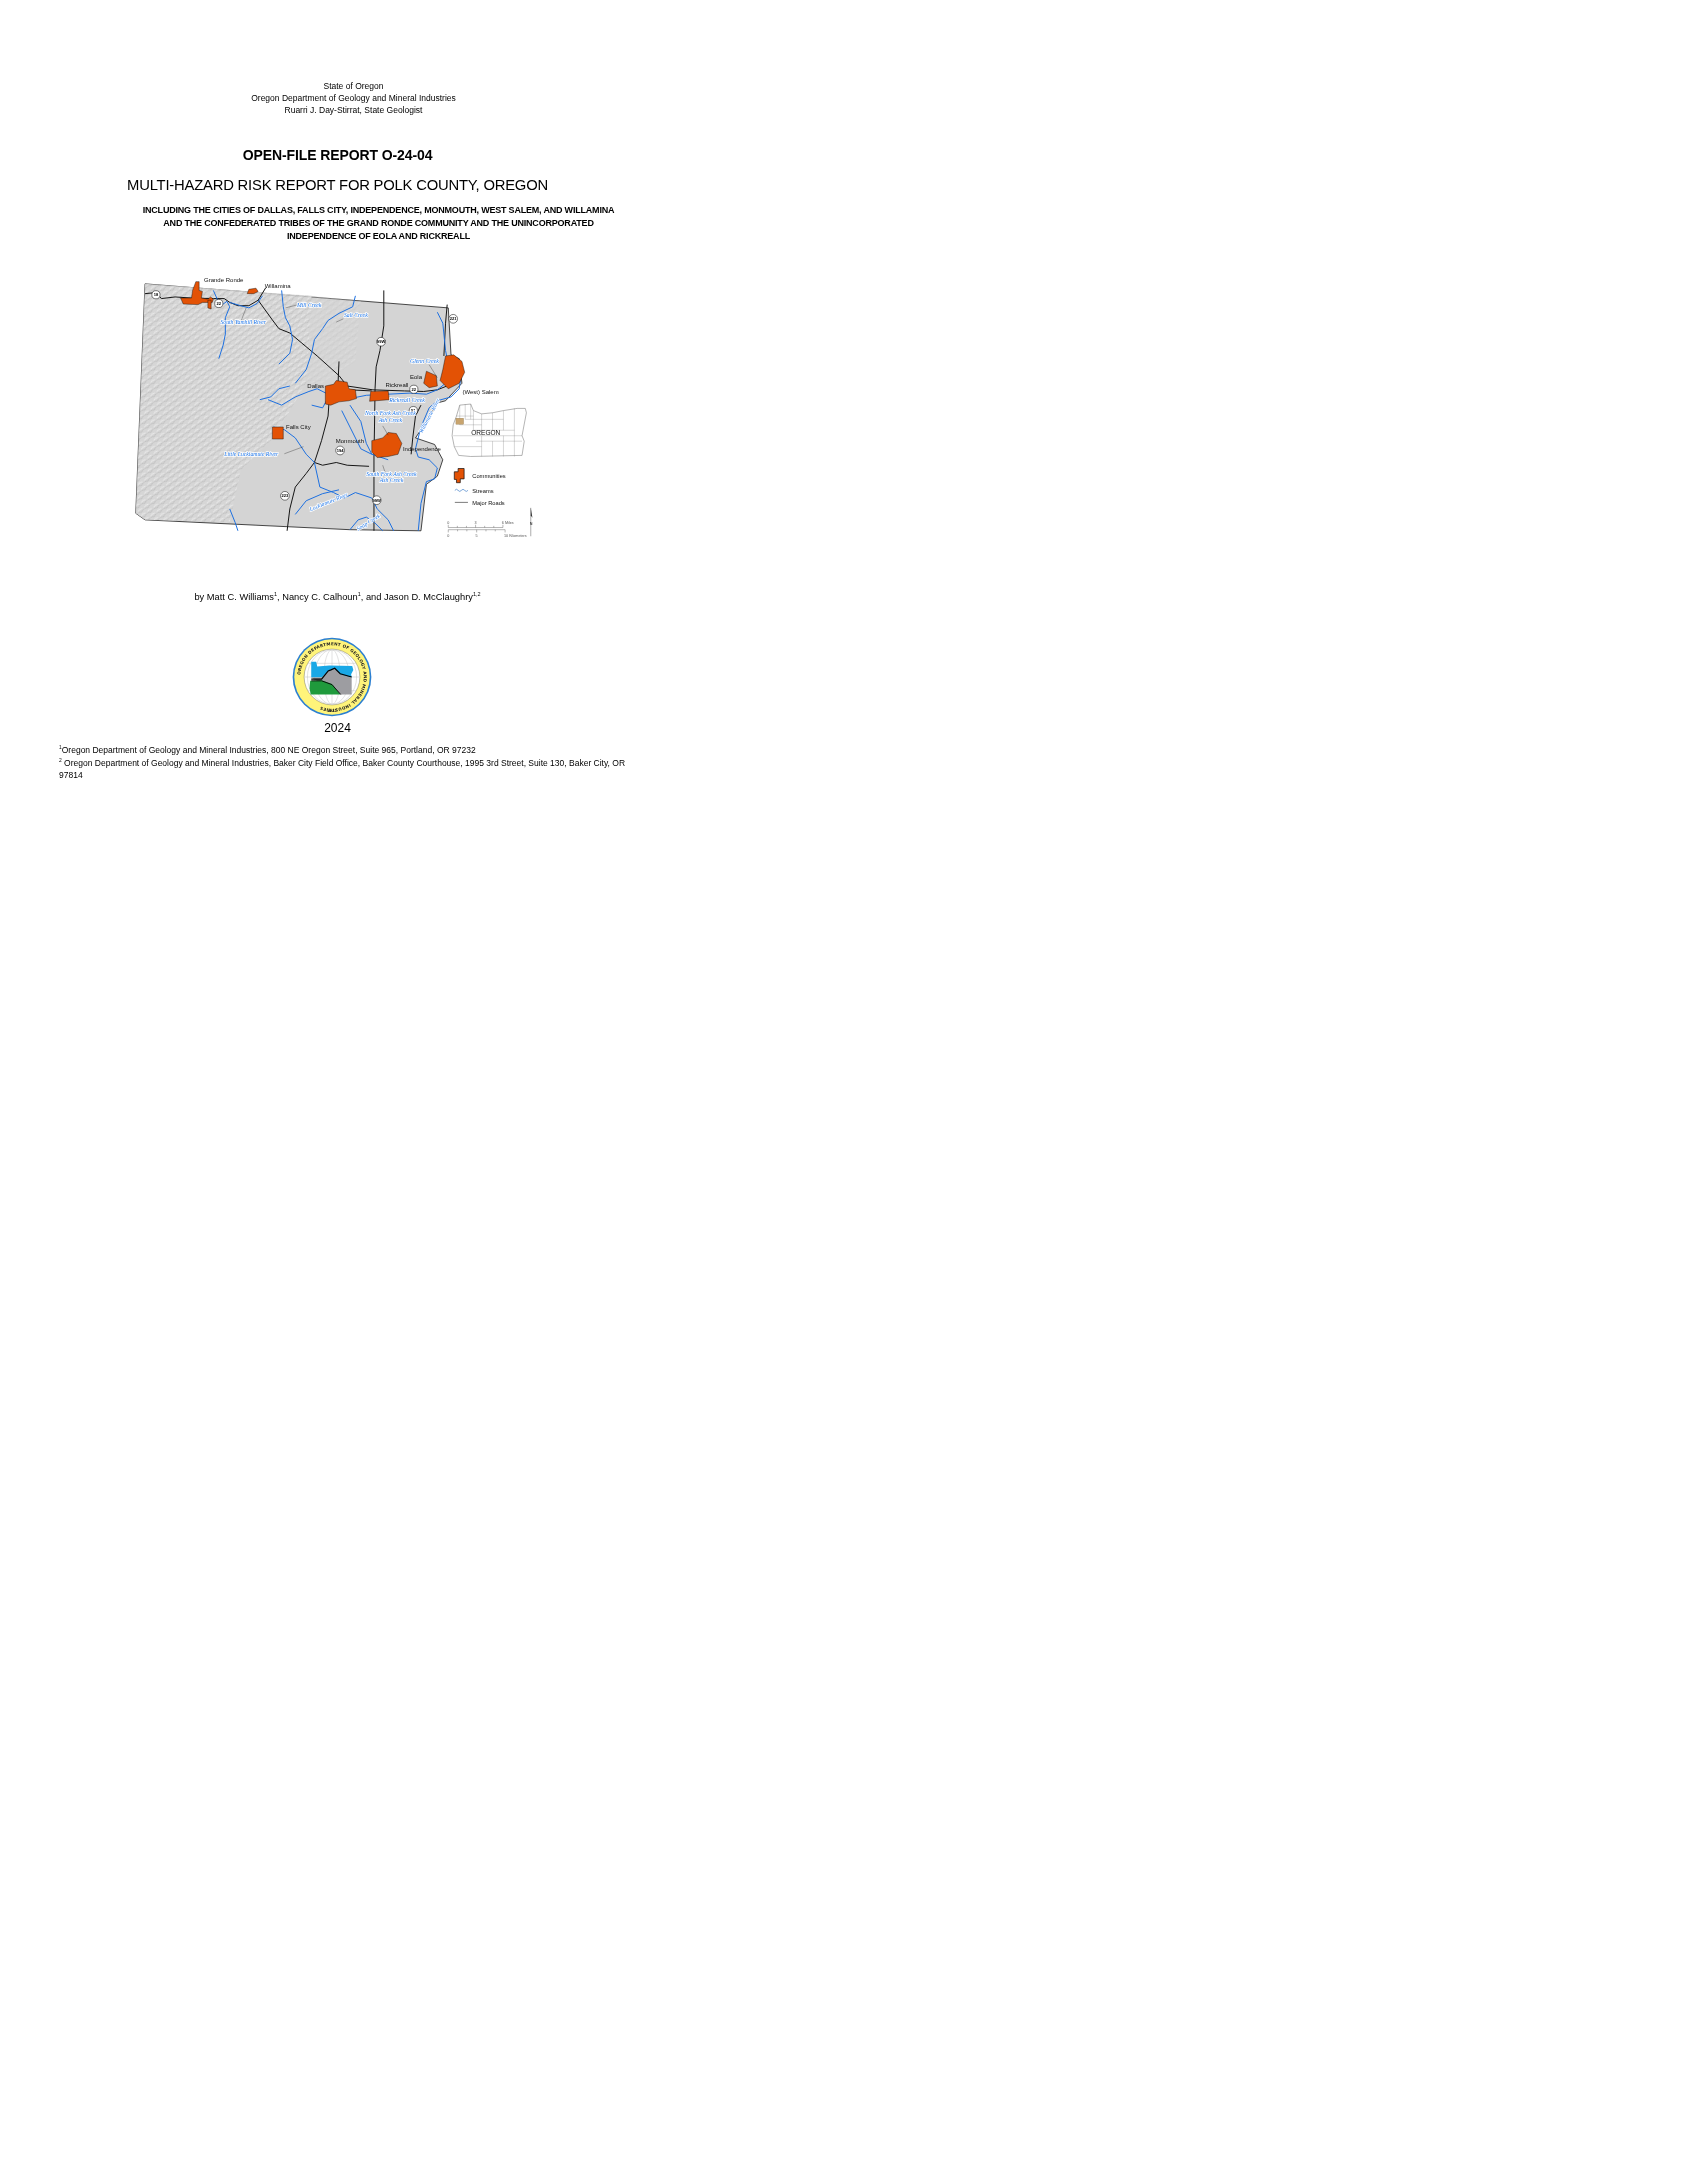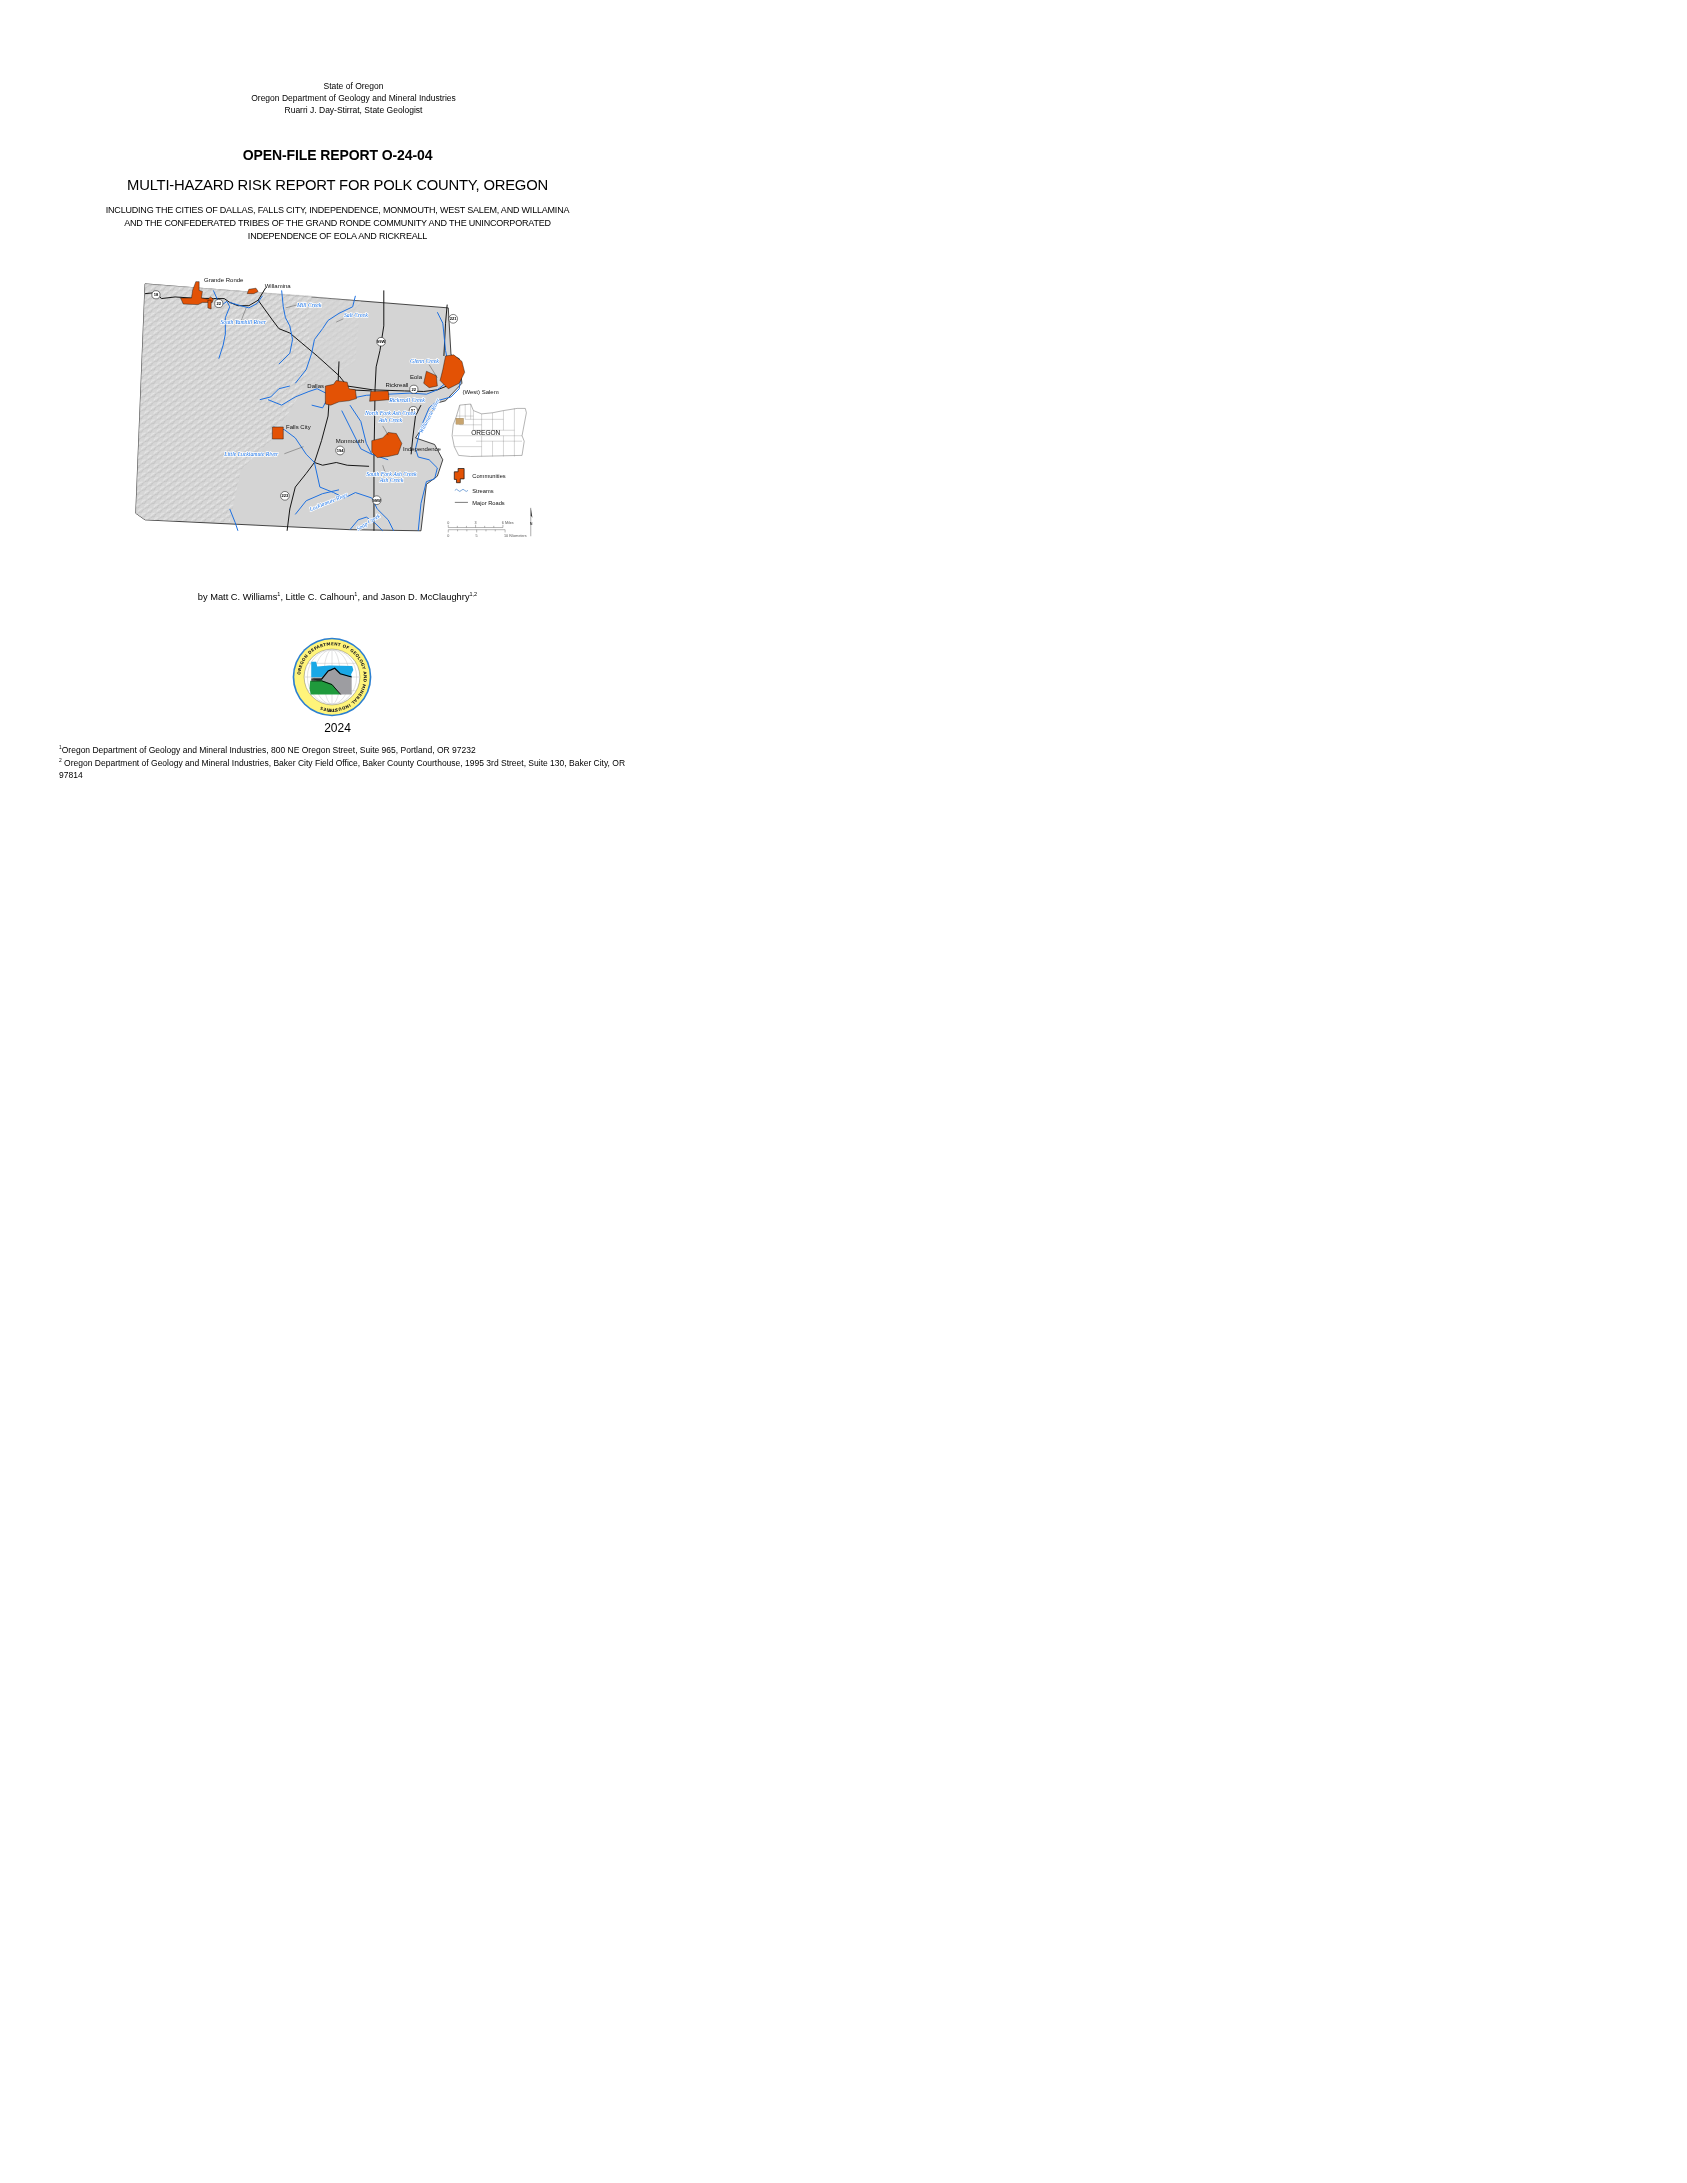--- a/index.html
+++ b/index.html
@@ -3,21 +3,21 @@
 <meta charset="utf-8">
 <style>
   html, body { margin: 0; padding: 0; background: #ffffff; }
   body { width: 675px; height: 873px; position: relative; overflow: hidden;
          font-family: "Liberation Sans", "DejaVu Sans", sans-serif; color: #000; }
   .center { position: absolute; left: 0; width: 675px; text-align: center; }
   .agency { top: 80px; font-size: 8.5px; line-height: 12px; padding-left: 16px; }
   .agency div { white-space: nowrap; }
   .ofr { top: 147px; font-size: 14px; font-weight: bold; letter-spacing: -0.1px; }
   .title { top: 177px; font-size: 14.8px; font-weight: normal; letter-spacing: -0.2px; }
-  .subtitle { top: 204px; font-size: 9px; font-weight: normal; line-height: 13px; letter-spacing: -0.2px; }
+  .subtitle { top: 204px; font-size: 9px; font-weight: bold; line-height: 13px; letter-spacing: -0.2px; margin-left: 41px; }
   .subtitle div { white-space: nowrap; }
   #map { position: absolute; left: 131px; top: 274px; width: 416px; height: 271px; }
   .authors { top: 592px; font-size: 9.3px; }
   .authors sup { font-size: 5.5px; vertical-align: super; line-height: 0; }
   #logo { position: absolute; left: 291px; top: 636px; width: 82px; height: 82px; }
   .year { top: 721px; font-size: 12px; }
   .affil { position: absolute; left: 59px; top: 744px; font-size: 8.5px; line-height: 12.6px; width: 569px; }
   .affil sup { font-size: 4.9px; vertical-align: super; line-height: 0; }
   .map-label { font-family: "Liberation Sans", sans-serif; font-size: 11px; fill: #111; }
   .stream-label { font-family: "Liberation Serif", serif; font-style: italic; font-size: 10.5px;
@@ -212,21 +212,21 @@
   </g>
 
   <g>
     <line x1="731" y1="428" x2="731" y2="480" stroke="#555" stroke-width="0.9"></line>
     <path d="M731 428 L734 446 L731 442 Z" fill="#333"></path>
     <text class="scale-text" x="729" y="460" style="font-weight:bold;fill:#444">N</text>
   </g>
 </svg>
 
 <div class="center authors">
-  <span>by </span><span>Matt C. Williams</span><sup>1</sup><span>, </span><span>Little C. Calhoun</span><sup>1</sup><span>, and </span><span>Jason D. McClaughry</span><sup>1,2</sup>
+  <span>by </span><span>Matt C. Williams</span><sup>1</sup><span>, </span><span>Nancy C. Calhoun</span><sup>1</sup><span>, and </span><span>Jason D. McClaughry</span><sup>1,2</sup>
 </div>
 
 <svg id="logo" viewBox="0 0 150 150" xmlns="http://www.w3.org/2000/svg">
   <defs>
     <path id="ringPath" d="M75 75 m-58 0 a58 58 0 1 1 116 0 a58 58 0 1 1 -116 0"></path>
     <clipPath id="innerClip">
         <circle cx="75" cy="75" r="50"></circle>
       </clipPath>
   </defs>
   <circle cx="75" cy="75" r="72" fill="#2b7fd1"></circle>

